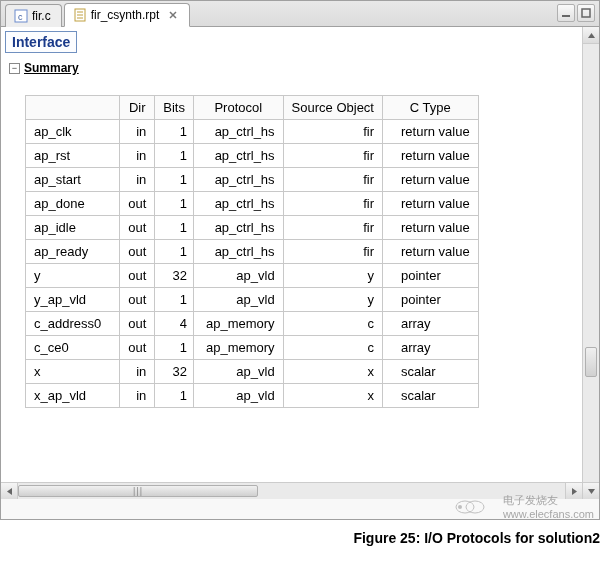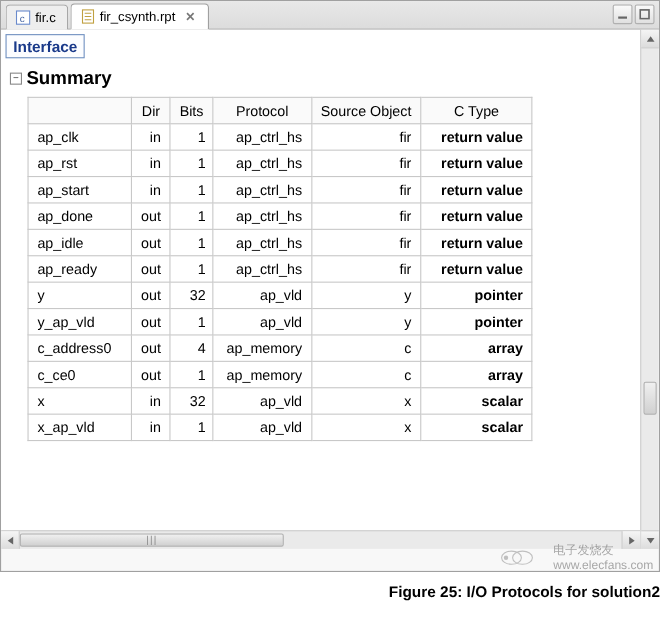--- a/index.html
+++ b/index.html
@@ -135,43 +135,44 @@
     .tree-toggle {
       width: 11px; height: 11px;
       border: 1px solid #888;
       display: inline-flex; align-items: center; justify-content: center;
       font-size: 9px; line-height: 1;
       cursor: pointer;
       color: #333;
     }
     .summary-label {
       font-weight: bold;
-      font-size: 17px;
+      font-size: 12px;
+      text-decoration: underline;
     }
     table.data {
       border-collapse: collapse;
-      margin: 5px 0 0 20px;
+      margin: 18px 0 0 20px;
       font-size: 13px;
     }
     table.data th, table.data td {
       border: 1px solid #c8c8c8;
       padding: 4px 8px;
       white-space: nowrap;
     }
     table.data th {
       font-weight: normal;
       background: #fafafa;
       text-align: center;
     }
     table.data td.name { text-align: left; padding-right: 18px;}
     table.data td.dir { text-align: right; }
     table.data td.bits { text-align: right; padding-right: 6px;}
     table.data td.proto { text-align: right; padding-left: 12px;}
     table.data td.src { text-align: right; }
-    table.data td.ctype { text-align: right; padding-left: 18px; font-weight: bold;}
+    table.data td.ctype { text-align: left; padding-left: 18px;}
     .figure-caption {
       text-align: right;
       font-weight: bold;
       font-size: 14px;
       margin-top: 10px;
       font-family: Arial, sans-serif;
       margin-left: 39px;
     }
     .watermark {
       position: absolute;

